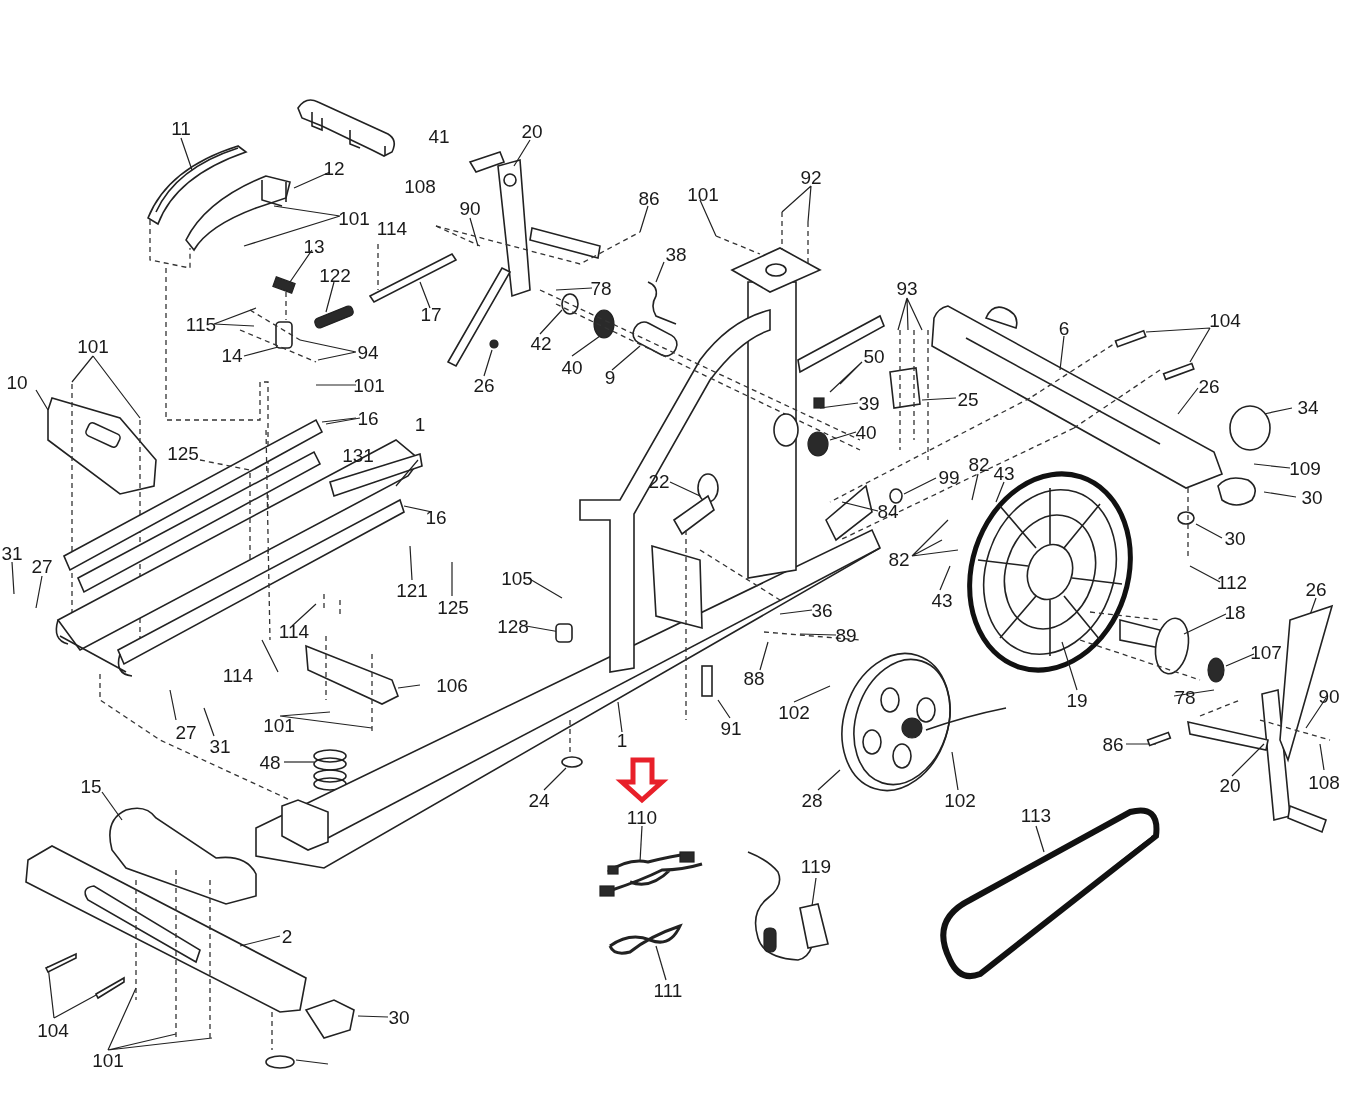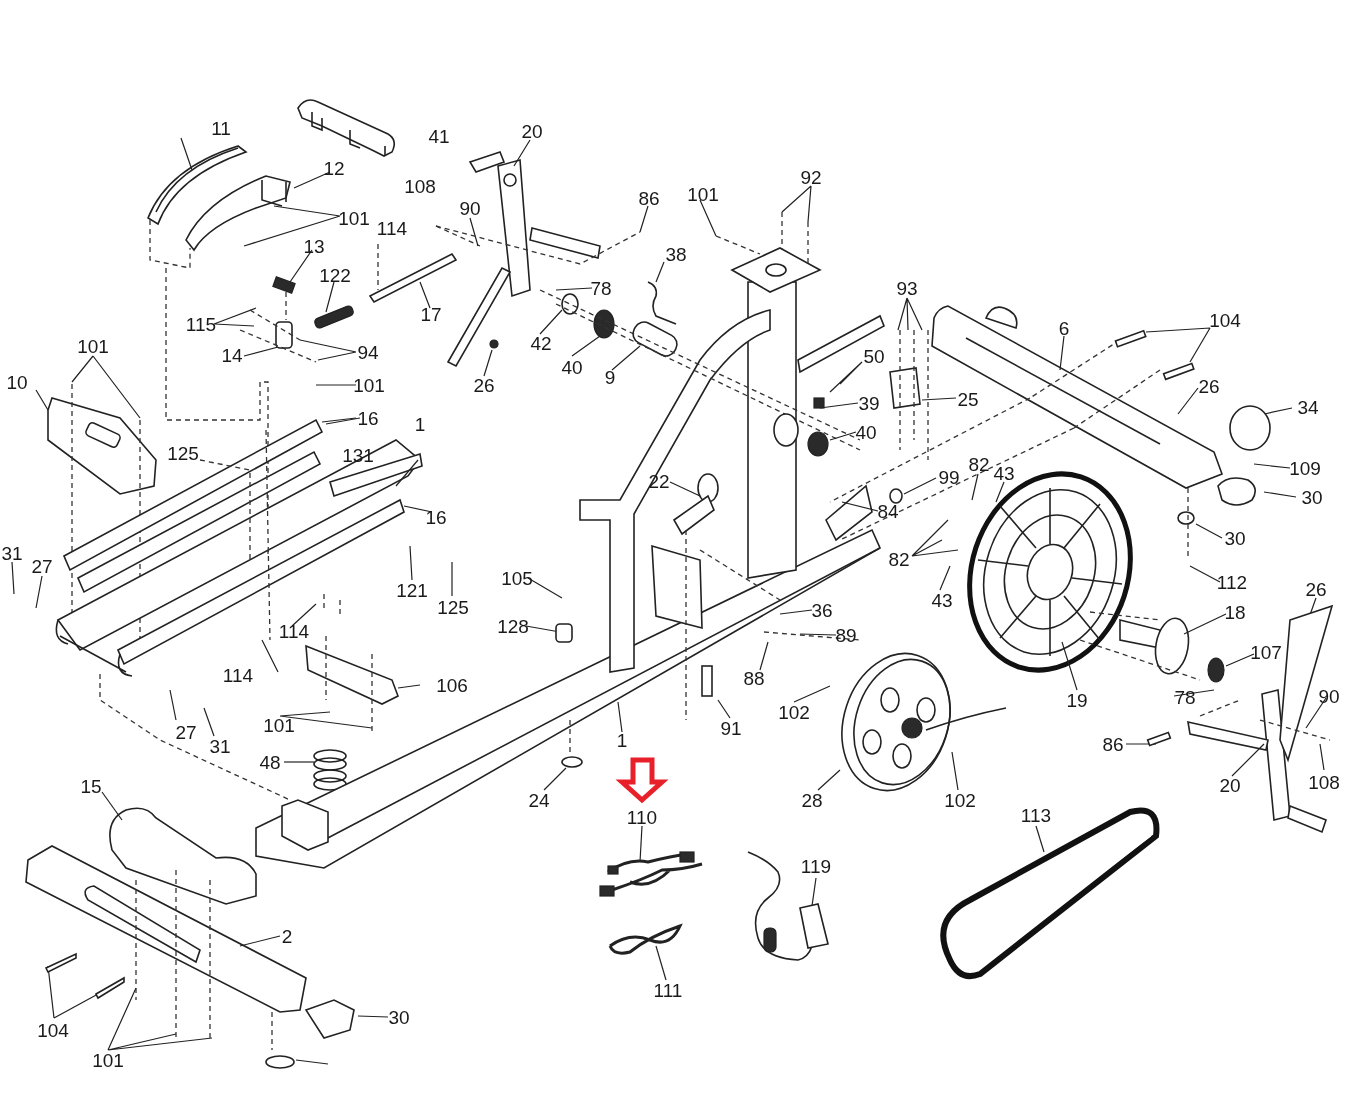--- a/index.html
+++ b/index.html
@@ -220,21 +220,21 @@
     </g>
     <path class="ld" d="M816,878 L812,906"></path>
 
     <g>
       <path d="M950,960 q-20,-40 20,-60 L1130,812 q30,-8 26,24 L980,974 q-20,8 -30,-14 z" fill="none" stroke="#111" stroke-width="6"></path>
       <path d="M956,958 q-16,-34 18,-52 L1130,820 q22,-4 20,16 L978,966 q-14,6 -22,-8 z" fill="none" stroke="#fff" stroke-width="2"></path>
     </g>
     <path class="ld" d="M1036,826 L1044,852"></path>
   </svg>
   <div id="labels">
-      <span class="lbl" style="left: 181px; top: 128px; margin-left: 40px;">11</span>
+      <span class="lbl" style="left: 181px; top: 128px;">11</span>
       <span class="lbl" style="left: 439px; top: 136px;">41</span>
       <span class="lbl" style="left: 334px; top: 168px;">12</span>
       <span class="lbl" style="left: 354px; top: 218px;">101</span>
       <span class="lbl" style="left: 420px; top: 186px;">108</span>
       <span class="lbl" style="left: 392px; top: 228px;">114</span>
       <span class="lbl" style="left: 314px; top: 246px;">13</span>
       <span class="lbl" style="left: 335px; top: 275px;">122</span>
       <span class="lbl" style="left: 431px; top: 314px;">17</span>
       <span class="lbl" style="left: 201px; top: 324px; text-align: center;">115</span>
       <span class="lbl" style="left: 232px; top: 355px;">14</span>

